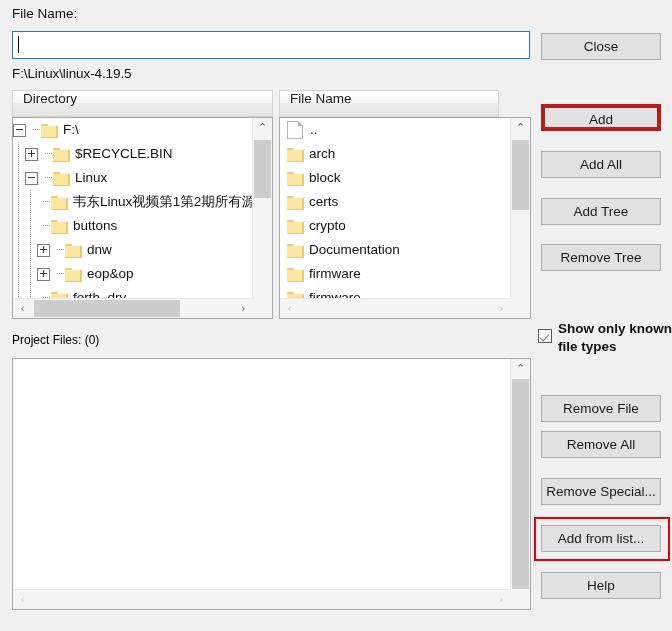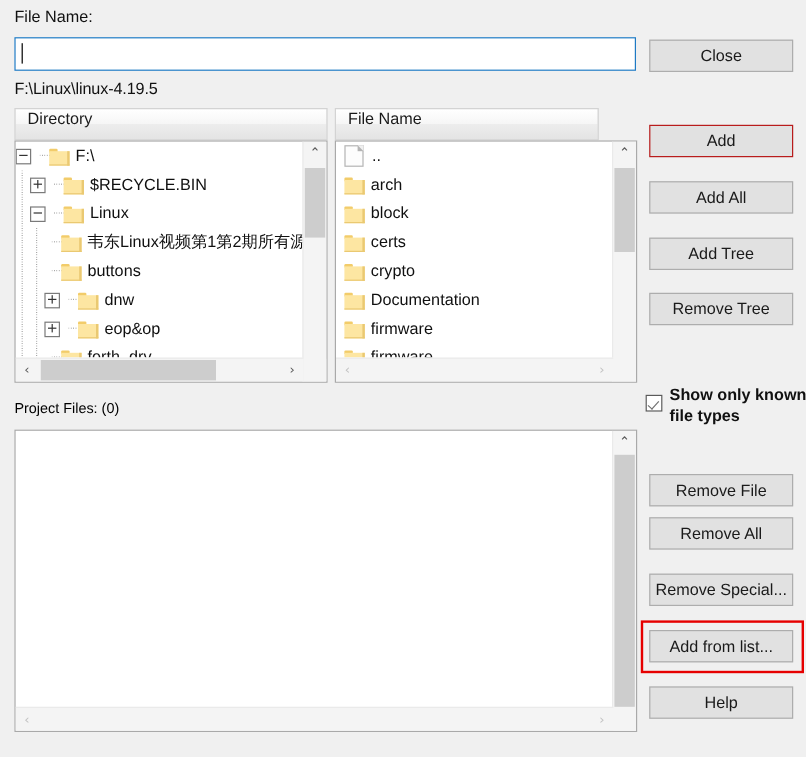--- a/index.html
+++ b/index.html
@@ -255,21 +255,21 @@
     border: 1px solid #adadad;
     font-family: inherit;
     font-size: 13.5px;
     color: #1a1a1a;
     text-align: center;
     line-height: 25px;
     cursor: default;
     padding: 0;
   }
   .btn.focused {
-    border: 1px solid #b91c1c;
+    border: 4px solid #b91c1c;
     line-height: 23px;
   }
 
   #btn-close  { top: 33px; }
   #btn-add    { top: 104px; }
   #btn-addall { top: 151px; }
   #btn-addtree{ top: 198px; }
   #btn-removetree { top: 244px; }
   #btn-removefile { top: 385px; margin-top: 10px; }
   #btn-removeall  { top: 431px; }

